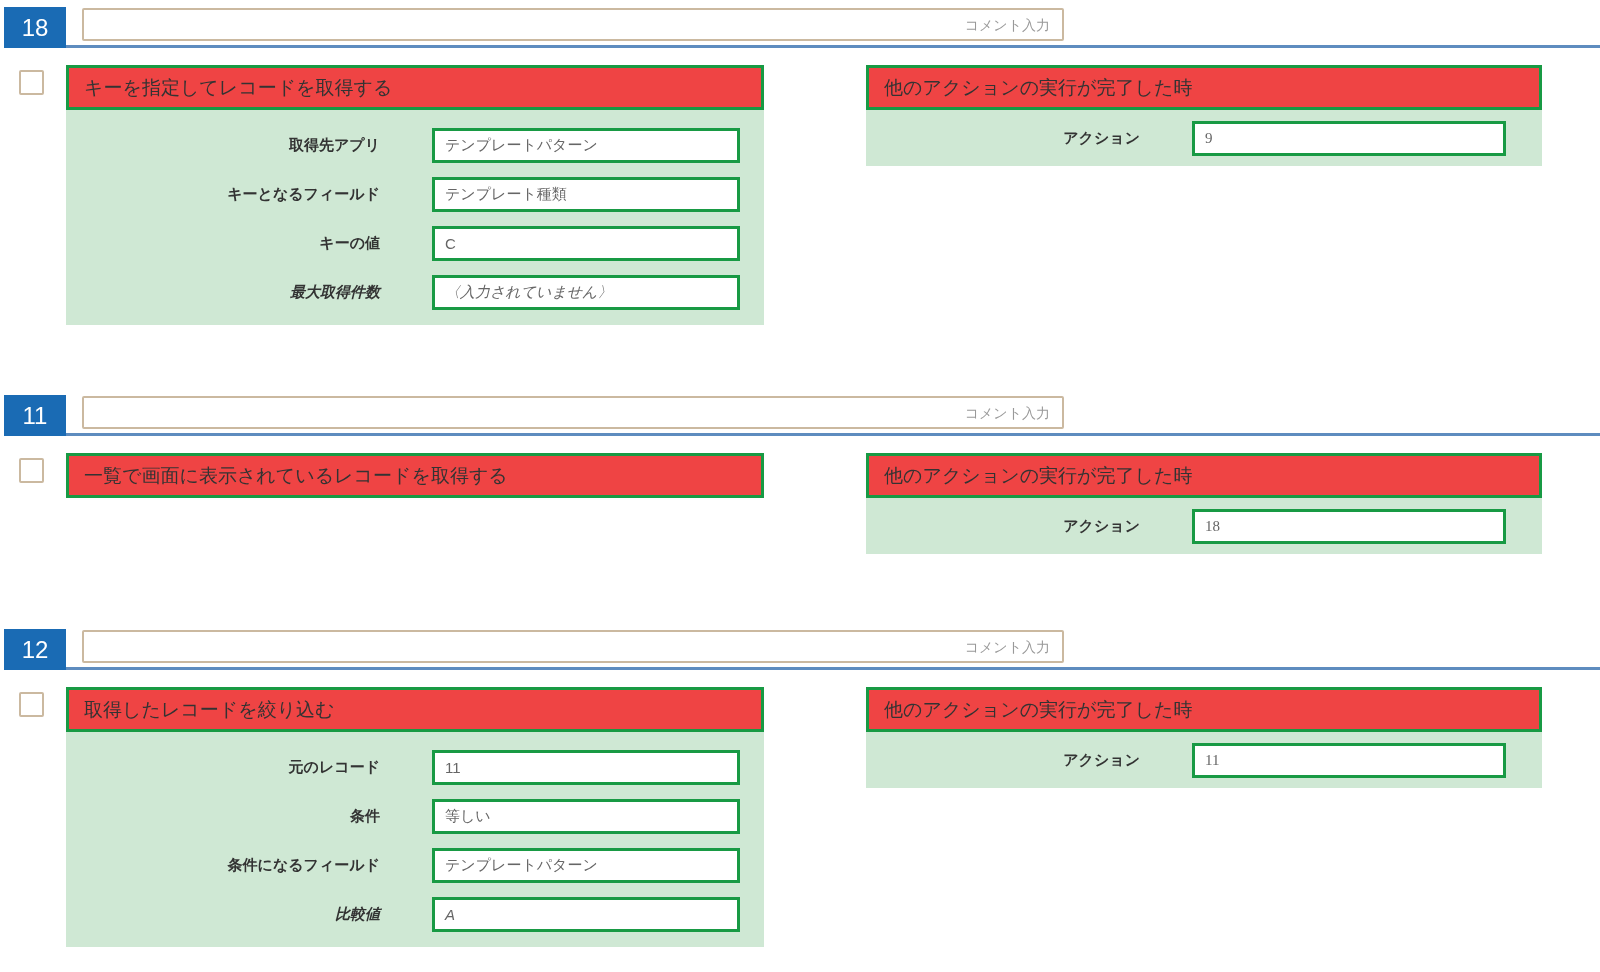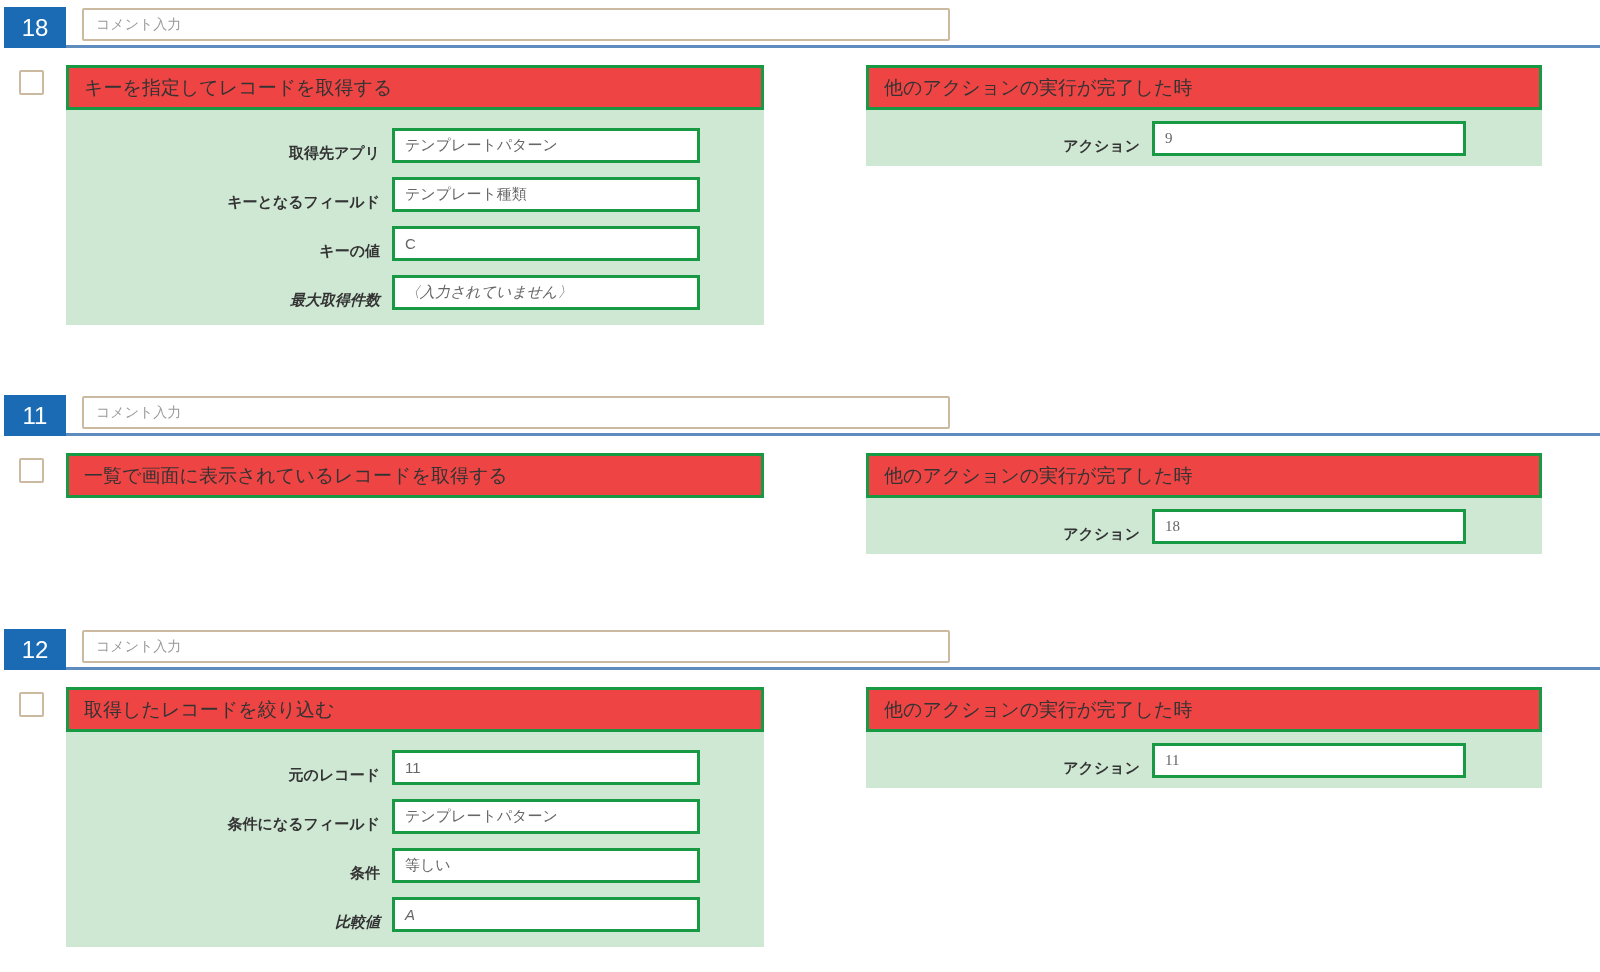--- a/index.html
+++ b/index.html
@@ -22,24 +22,25 @@
   #section-11{top:388px;}
   #section-12{top:622px;}
 
   .header{position:relative;height:48px;border-bottom:3px solid var(--divider-blue);}
   .badge{
     position:absolute;left:0;top:7px;width:62px;height:41px;
     background:var(--badge-blue);color:#fff;
     font-size:24px;display:flex;align-items:center;justify-content:center;
   }
   .comment-input{
-    position:absolute;left:78px;top:8px;width:868px;height:33px;
+    position:absolute;left:78px;top:8px;width:982px;height:33px;
     border:2px solid var(--tan);border-radius:2px;background:#fff;
     font-size:14px;color:#555;padding:0 12px;outline:none;
-    font-family:Liberation Serif, serif;
+    font-family:Liberation Sans, sans-serif;
+    text-align:right;
   }
   .comment-input::placeholder{color:#999;opacity:1;}
 
   .body{position:relative;padding-top:17px;}
   .checkbox{
     position:absolute;left:15px;top:22px;width:25px;height:25px;
     border:2px solid var(--tan);border-radius:2px;background:#fff;cursor:pointer;
   }
   .cols{display:flex;align-items:flex-start;}
   .col-left{margin-left:62px;width:698px;}
@@ -47,21 +48,21 @@
 
   .title-box{
     height:45px;border:3px solid var(--green-border);background:#ef4444;
     display:flex;align-items:center;padding:0 15px;
     font-size:19px;color:#333;
   }
   .panel{background:var(--green-panel);}
   .panel.fields{padding:18px 0 15px 0;}
   .panel.trigger{height:56px;display:flex;align-items:center;}
 
-  .field-row{display:flex;align-items:flex-end;height:35px;margin-bottom:14px;}
+  .field-row{display:flex;align-items:center;height:35px;margin-bottom:14px;gap:40px;}
   .panel.fields .field-row:last-child{margin-bottom:0;font-style:italic;}
   .panel.trigger .field-row{margin-bottom:0;width:100%;}
   .field-label{
     width:326px;text-align:right;padding-right:12px;
     font-weight:bold;font-size:15px;color:#333;
     white-space:nowrap;
   }
   .field-input{
     width:308px;height:35px;border:3px solid var(--green-border);
     background:#fff;display:flex;align-items:center;
@@ -148,26 +149,26 @@
     <span class="checkbox"></span>
     <div class="cols">
       <div class="col-left">
         <div class="title-box">取得したレコードを絞り込む</div>
         <div class="panel fields">
           <div class="field-row">
             <span class="field-label">元のレコード</span>
             <div class="field-input">11</div>
           </div>
           <div class="field-row">
+            <span class="field-label">条件</span>
+            <div class="field-input">等しい</div>
+          </div>
+          <div class="field-row">
             <span class="field-label">条件になるフィールド</span>
             <div class="field-input">テンプレートパターン</div>
-          </div>
-          <div class="field-row">
-            <span class="field-label">条件</span>
-            <div class="field-input">等しい</div>
           </div>
           <div class="field-row">
             <span class="field-label">比較値</span>
             <div class="field-input">A</div>
           </div>
         </div>
       </div>
       <div class="col-right">
         <div class="title-box">他のアクションの実行が完了した時</div>
         <div class="panel trigger">

